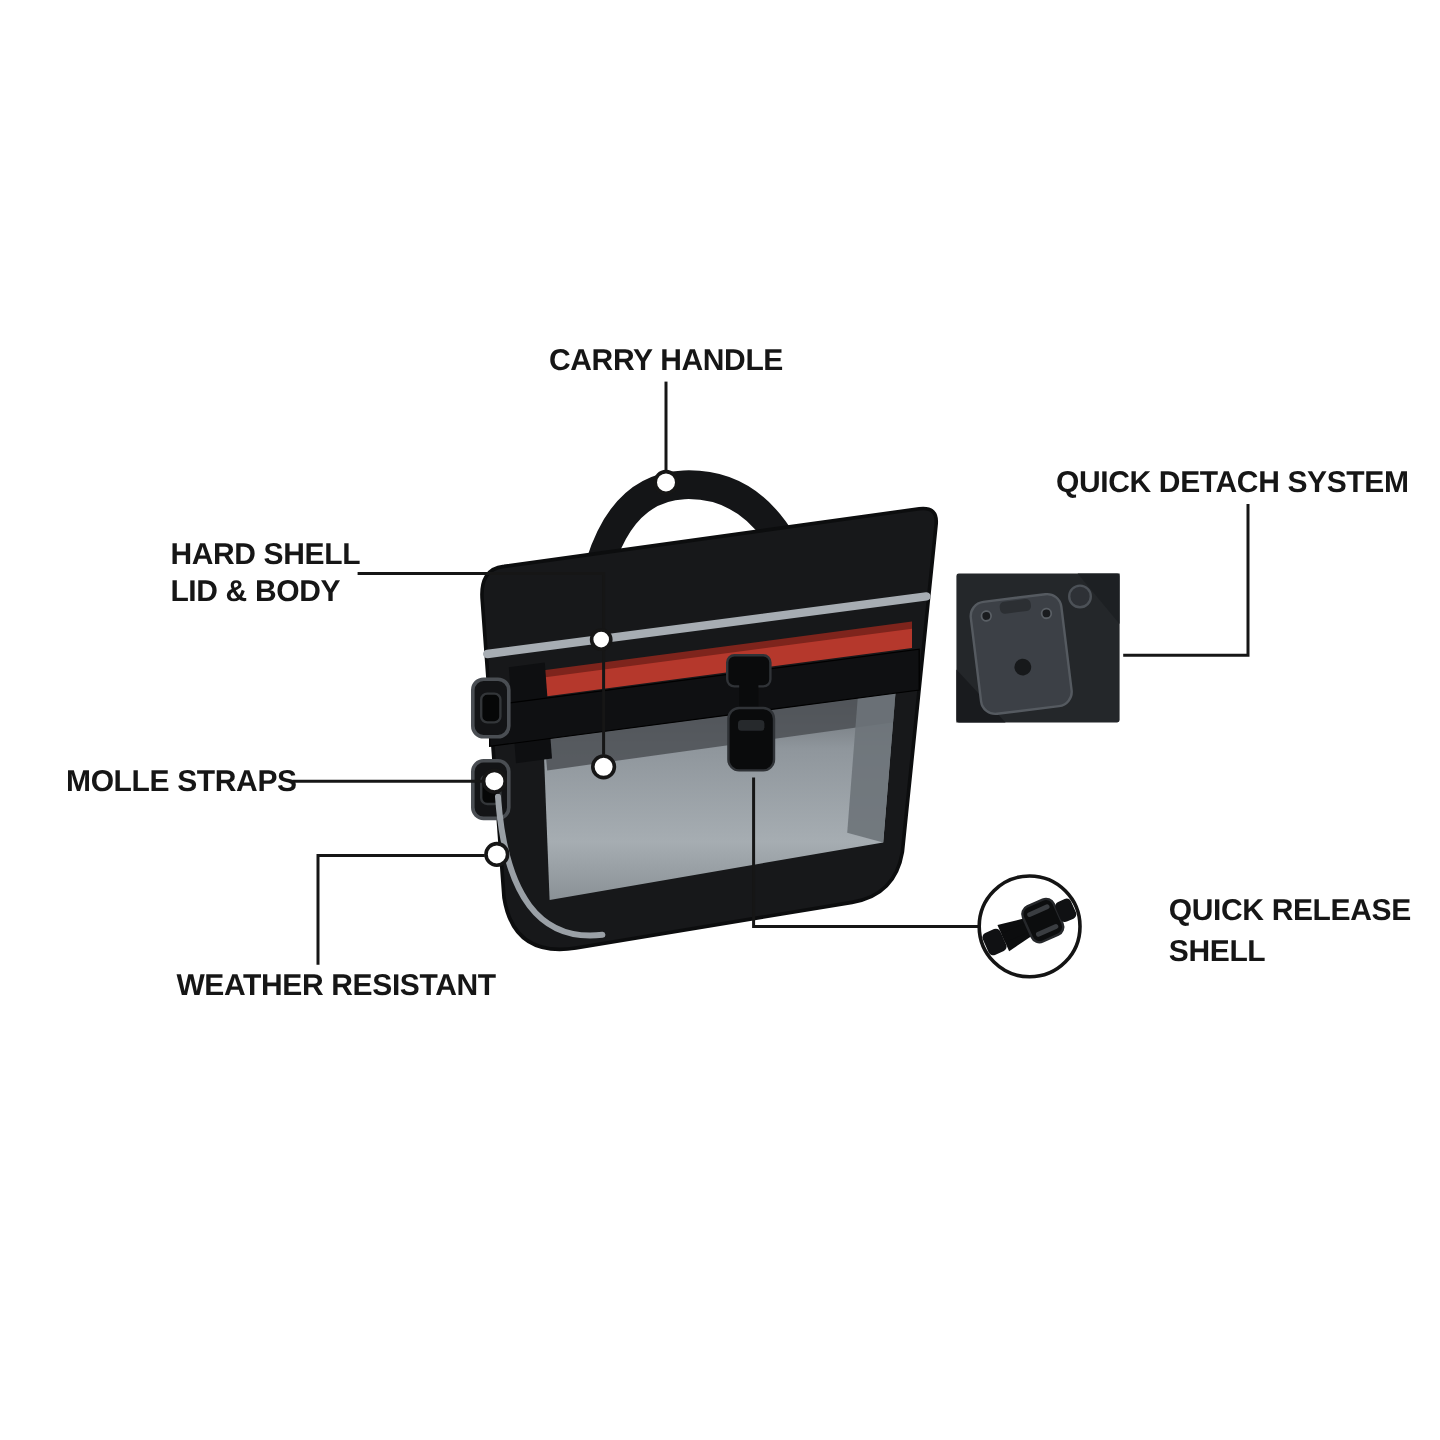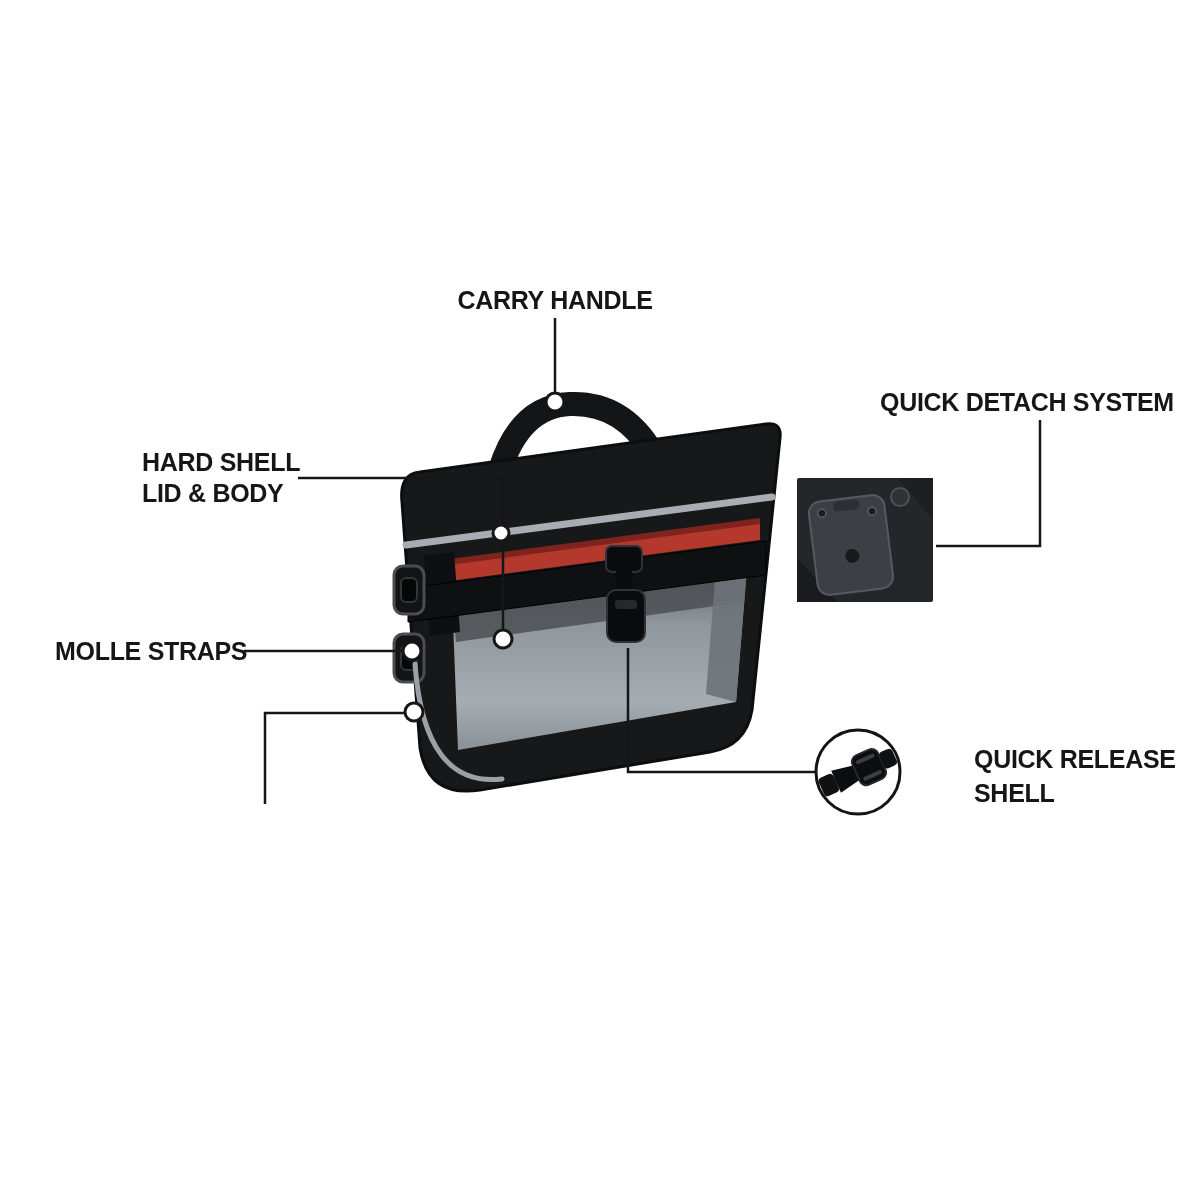--- a/index.html
+++ b/index.html
@@ -123,19 +123,20 @@
 
   <div class="callout-label" style="left:142px;top:447px;">
     <div>HARD SHELL</div>
     <div>LID &amp; BODY</div>
   </div>
 
   <div class="callout-label" style="left:880px;top:387px;">QUICK DETACH SYSTEM</div>
 
   <div class="callout-label" style="left:55px;top:636px;text-align:right;">MOLLE STRAPS</div>
 
+  <div class="callout-label" style="left:147px;top:806px;">WEATHER RESISTANT</div>
 
   <div class="callout-label" style="left:974px;top:742px;line-height:34px;">
     <div>QUICK RELEASE</div>
     <div>SHELL</div>
   </div>
 
 </div>
 
 </body></html>

